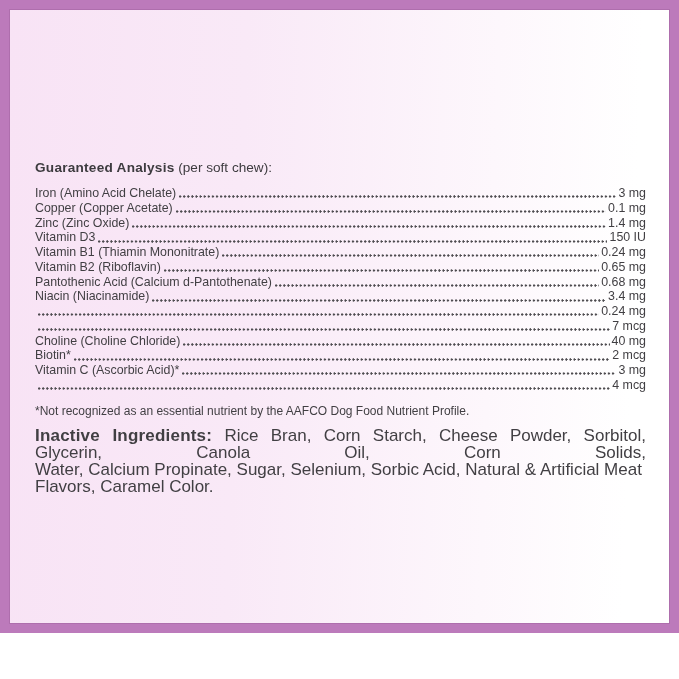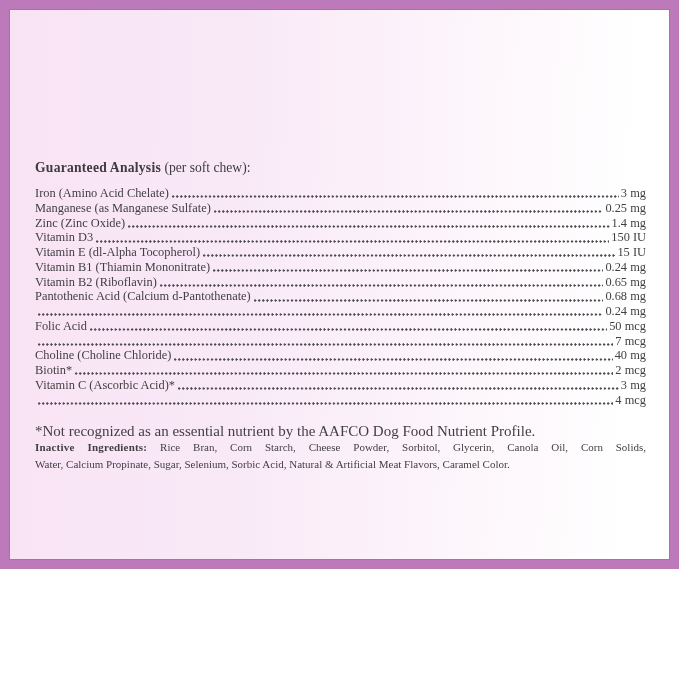--- a/index.html
+++ b/index.html
@@ -1,25 +1,25 @@
 <!DOCTYPE html>
 <html><head>
 <meta charset="utf-8">
 <style>
   html, body { margin: 0; padding: 0; background: #ffffff; }
   * { box-sizing: border-box; }
 
   .canvas {
     position: relative;
     width: 679px;
-    height: 569px;
+    height: 633px;
     border: 9px solid #bc7abb;
     box-shadow: inset 0 0 0 1px #ae6ead;
     background: linear-gradient(92deg, #f8e3f5 0%, #f9e9f7 35%, #fdf7fc 72%, #ffffff 93%);
-    font-family: Liberation Serif, serif;
+    font-family: Liberation Sans, sans-serif;
     color: #413f43;
     overflow: hidden;
   }
 
   .content {
     position: absolute;
     left: 26px;
     right: 24px;
     top: 150px;
   }
@@ -45,27 +45,28 @@
     align-self: flex-end;
     height: 3px;
     margin: 0 2px 2.5px 3px;
     background-image: radial-gradient(circle at 1.1px 1.5px, #4e4c50 0.95px, rgba(78,76,80,0) 1.35px);
     background-size: 4.1px 3px;
     background-repeat: repeat-x;
   }
   .rvalue { white-space: nowrap; }
 
   .footnote {
-    margin-top: 16px;
-    font-size: 15px;
+    margin-top: 10px;
+    font-size: 12px;
     line-height: 16px;
   }
 
   .inactive {
-    font-size: 11px;
+    margin-top: 8px;
+    font-size: 17px;
     line-height: 17px;
   }
   .inactive .jline {
     text-align: justify;
     text-align-last: justify;
   }
   .inactive b { font-weight: 700; letter-spacing: 0.2px; }
 </style>
 </head>
 <body>
@@ -77,75 +78,70 @@
       <span class="t-bold">Guaranteed Analysis</span><span class="t-normal"> (per soft chew):</span>
     </div>
 
     <div class="rows" id="rows-container">
   <div class="row">
     <span class="rlabel">Iron (Amino Acid Chelate)</span>
     <span class="leader"></span>
     <span class="rvalue">3 mg</span>
   </div>
 
+  <div class="row">
+    <span class="rlabel">Copper (Copper Acetate)</span>
+    <span class="leader"></span>
+    <span class="rvalue">0.1 mg</span>
+  </div>
 
-  <div class="row">
-    <span class="rlabel">Manganese (as Manganese Sulfate)</span>
-    <span class="leader"></span>
-    <span class="rvalue">0.25 mg</span>
-  </div>
 
   <div class="row">
     <span class="rlabel">Zinc  (Zinc  Oxide)</span>
     <span class="leader"></span>
     <span class="rvalue">1.4  mg</span>
   </div>
 
   <div class="row">
     <span class="rlabel">Vitamin D3</span>
     <span class="leader"></span>
     <span class="rvalue">150 IU</span>
   </div>
 
 
-  <div class="row">
-    <span class="rlabel">Vitamin E (dl-Alpha Tocopherol)</span>
-    <span class="leader"></span>
-    <span class="rvalue">15 IU</span>
-  </div>
 
   <div class="row">
     <span class="rlabel">Vitamin B1 (Thiamin Mononitrate)</span>
     <span class="leader"></span>
     <span class="rvalue">0.24 mg</span>
   </div>
 
   <div class="row">
     <span class="rlabel">Vitamin B2 (Riboflavin)</span>
     <span class="leader"></span>
     <span class="rvalue">0.65 mg</span>
   </div>
 
   <div class="row">
     <span class="rlabel">Pantothenic Acid (Calcium d-Pantothenate)</span>
     <span class="leader"></span>
     <span class="rvalue">0.68 mg</span>
   </div>
 
+  <div class="row">
+    <span class="rlabel">Niacin (Niacinamide)</span>
+    <span class="leader"></span>
+    <span class="rvalue">3.4 mg</span>
+  </div>
 
   <div class="row">
     <span class="leader"></span>
     <span class="rvalue">0.24 mg</span>
   </div>
 
-  <div class="row">
-    <span class="rlabel">Folic Acid</span>
-    <span class="leader"></span>
-    <span class="rvalue">50 mcg</span>
-  </div>
 
   <div class="row">
     <span class="leader"></span>
     <span class="rvalue">7 mcg</span>
   </div>
 
   <div class="row">
     <span class="rlabel">Choline (Choline Chloride)</span>
     <span class="leader"></span>
     <span class="rvalue">40 mg</span>

